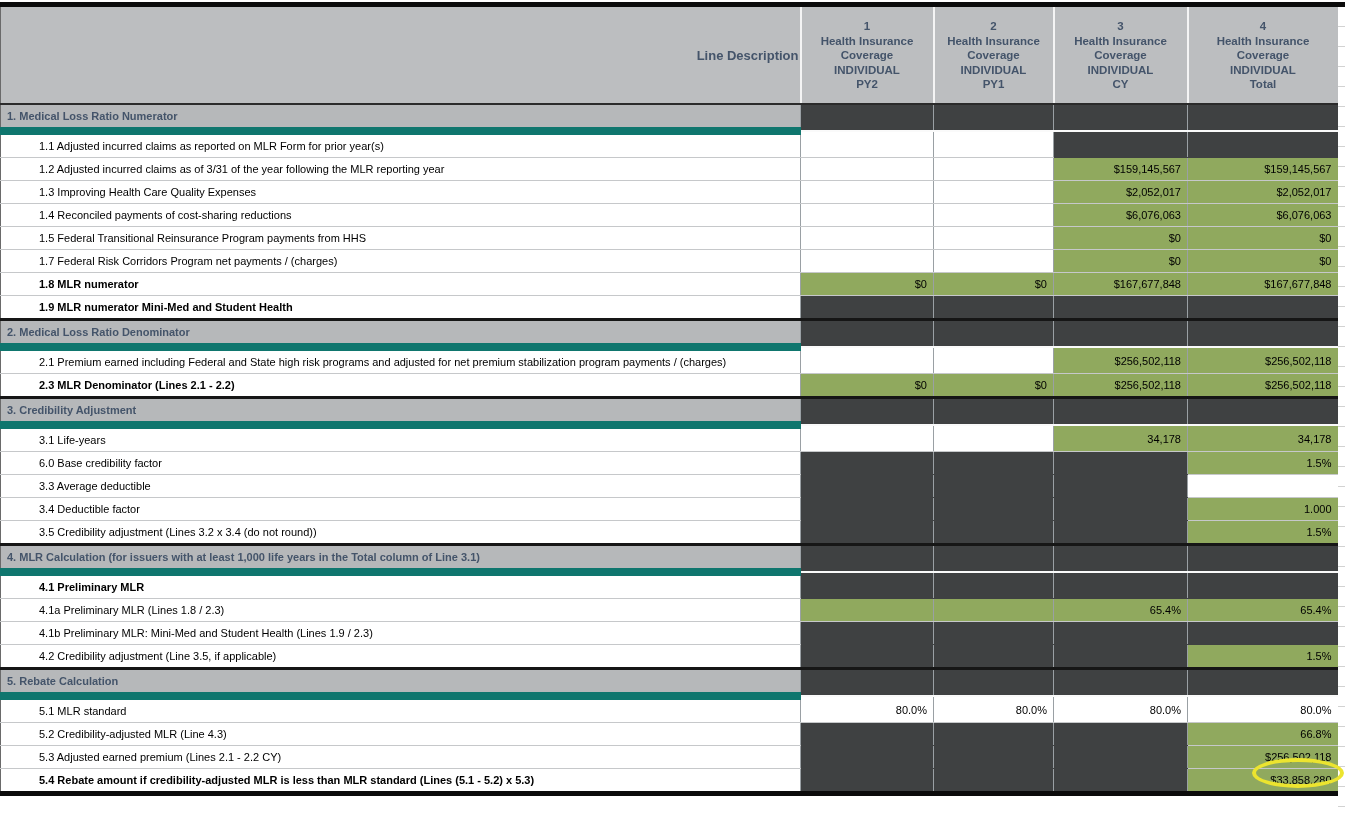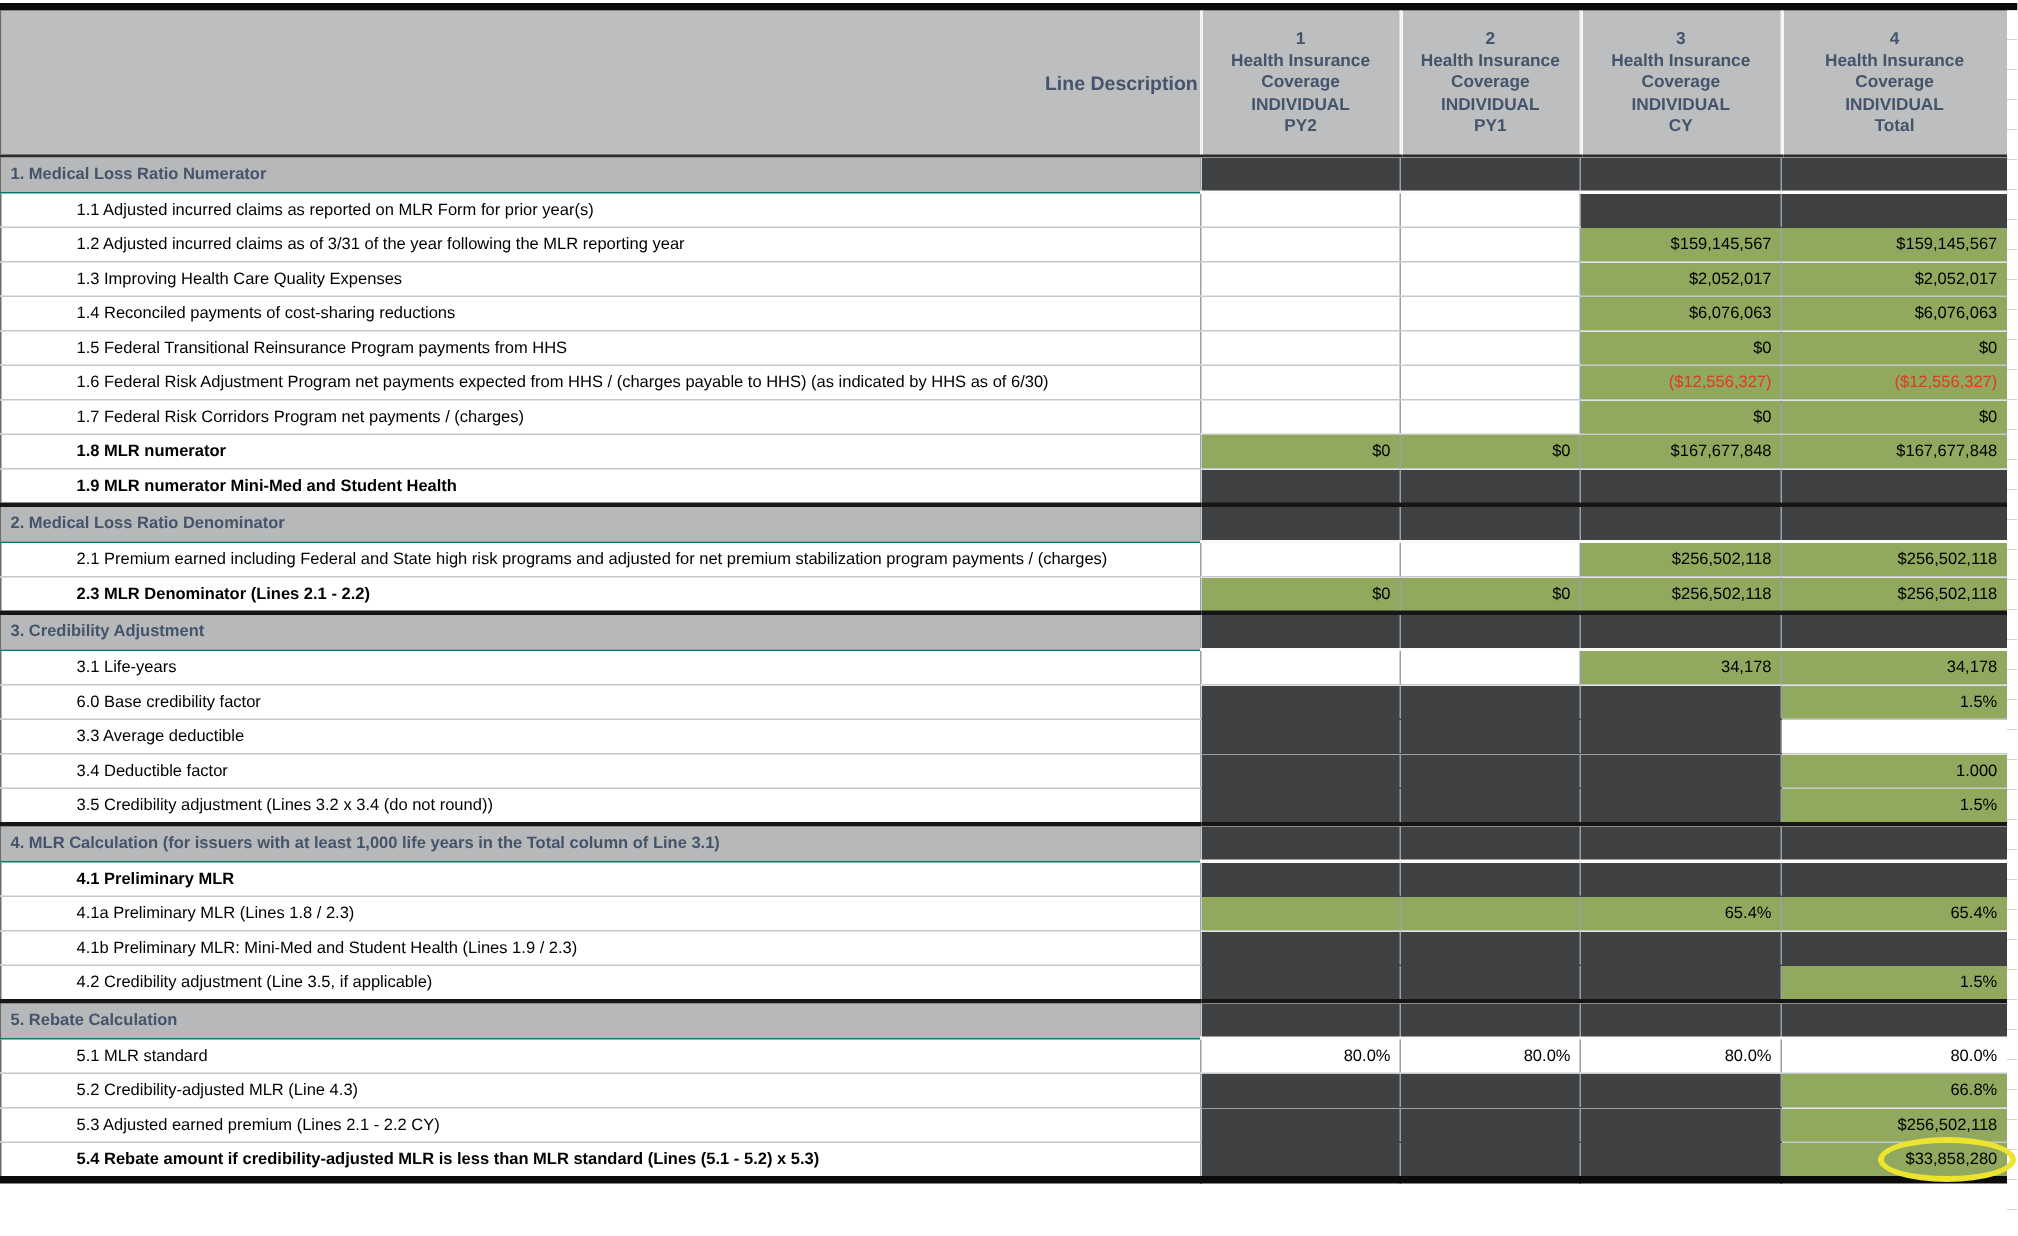--- a/index.html
+++ b/index.html
@@ -20,26 +20,26 @@
     border-left:1px solid #6a6a6a; border-bottom:5px solid #0b0b0b;
   }
   th,td{overflow:hidden; white-space:nowrap;}
   thead th{
     background:var(--hdr); color:var(--headtxt); font-weight:bold; font-size:11.5px;
     height:93px; vertical-align:middle; border-bottom:2px solid #2b2b2b;
   }
   th.desc{ text-align:right; font-size:13px; }
   th.col-header{ border-left:2px solid #f4f4f4; line-height:14.5px; text-align:center; padding-top:2px;}
   tbody td{ height:20px; font-size:11px; color:#000; }
-  td.label{ padding-left:50px; text-align:left; background:#fff; border-bottom:1px solid var(--rowline);}
+  td.label{ padding-left:38px; text-align:left; background:#fff; border-bottom:1px solid var(--rowline);}
   tr.bold td.label{ font-weight:bold; }
   tr.section td.label{
     padding-left:6px; font-weight:bold; color:var(--headtxt); background:var(--sec);
   }
-  tr.section td{ border-bottom:1px solid #0f766e; }
+  tr.section td{ border-bottom:8px solid #0f766e; }
   tr.sec-top td{ border-top:3px solid #161616;margin-top:18px; }
   td.val{ text-align:right; padding-right:6px; border-left:1px solid var(--grid); border-bottom:1px solid var(--rowline); }
   td.c-white{ background:#ffffff; }
   td.c-green{ background:var(--green); }
   td.c-dark{ background:var(--dark); border-bottom-color:var(--dark); }
   tr.section td.c-dark{ border-bottom:2px solid #fafafa; }
   td.red{ color:var(--red); }
   .right-strip{
     position:absolute; left:1338px; top:7px; width:7px; height:807px; background:#fff;
     background-image:repeating-linear-gradient(#ffffff 0px, #ffffff 19px, #d2d2d2 19px, #d2d2d2 20px);
@@ -133,27 +133,20 @@
             <td class="val c-green">$6,076,063</td>
           </tr>
           <tr>
             <td class="label">1.5 Federal Transitional Reinsurance Program payments from HHS</td>
             <td class="val c-white"></td>
             <td class="val c-white"></td>
             <td class="val c-green">$0</td>
             <td class="val c-green">$0</td>
           </tr>
           <tr>
-            <td class="label">1.6 Federal Risk Adjustment Program net payments expected from HHS / (charges payable to HHS) (as indicated by HHS as of 6/30)</td>
-            <td class="val c-white"></td>
-            <td class="val c-white"></td>
-            <td class="val c-green red">($12,556,327)</td>
-            <td class="val c-green red">($12,556,327)</td>
-          </tr>
-          <tr>
             <td class="label">1.7 Federal Risk Corridors Program net payments / (charges)</td>
             <td class="val c-white"></td>
             <td class="val c-white"></td>
             <td class="val c-green">$0</td>
             <td class="val c-green">$0</td>
           </tr>
           <tr class="bold">
             <td class="label">1.8 MLR numerator</td>
             <td class="val c-green">$0</td>
             <td class="val c-green">$0</td>

